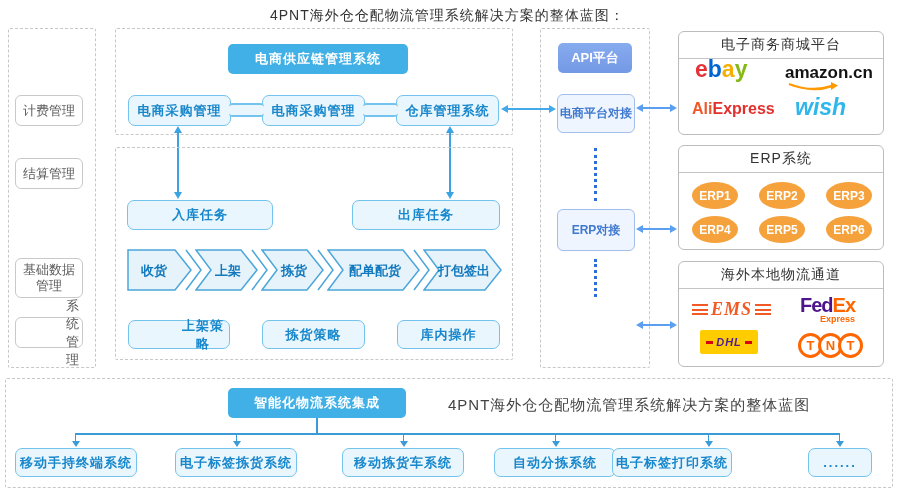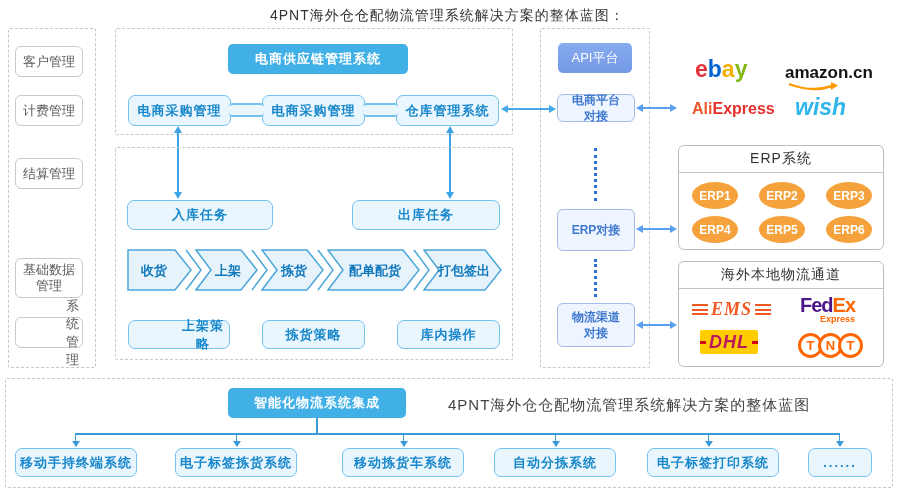--- a/index.html
+++ b/index.html
@@ -11,21 +11,21 @@
          display:flex; align-items:center; justify-content:center; letter-spacing:1px; }
   .lb { background:#e9f6fd; border:1px solid #73c3ee; border-radius:7px; color:#1887cb;
         font-size:13px; font-weight:bold; display:flex; align-items:center; justify-content:center;
         text-align:center; letter-spacing:1px; }
   .sb { background:#fff; border:1px solid #c9c9c9; border-radius:6px; color:#5a5a5a; font-size:13px;
         display:flex; align-items:center; justify-content:center; text-align:center; }
   .ab { background:#eef5fe; border:1px solid #a3bdec; border-radius:6px; color:#3f78cf; font-size:12px;
         font-weight:bold; display:flex; align-items:center; justify-content:center; text-align:center;
         line-height:1.35; }
   .api-hdr { background:linear-gradient(180deg,#86abef,#7499e5); border-radius:5px; color:#fff;
-        font-size:13px; font-weight:normal; display:flex; align-items:center; justify-content:center; }
+        font-size:13px; font-weight:bold; display:flex; align-items:center; justify-content:center; }
   .panel { background:#fff; border:1px solid #bcbcbc; border-radius:6px; }
   .ptitle { height:27px; border-bottom:1px solid #c4c4c4; display:flex; align-items:center;
         justify-content:center; font-size:14px; color:#333; letter-spacing:1px; }
   .title-text { font-size:14px; color:#333; letter-spacing:1px; }
   
   .varrow { display:flex; flex-direction:column; align-items:center; }
   .varrow .head-up { width:0; height:0; border-left:4px solid transparent; border-right:4px solid transparent; border-bottom:7px solid #3ba2e4; }
   .varrow .head-down { width:0; height:0; border-left:4px solid transparent; border-right:4px solid transparent; border-top:7px solid #3ba2e4; }
   .varrow .shaft { width:2px; flex:1; background:#3ba2e4; }
   .harrow { display:flex; flex-direction:row; align-items:center; }
@@ -49,36 +49,35 @@
   .aliexp span { font-size:16px; font-weight:bold; }
   .wish { font-size:23px; font-weight:bold; font-style:italic; color:#2fb7ec; }
   .ems { display:flex; align-items:center; gap:3px; }
   .ems .stripes { width:16px; height:11px; background:repeating-linear-gradient(180deg,#f15a24 0 2px,transparent 2px 4.5px); }
   .ems .ems-txt { font-size:18px; font-weight:900; font-style:italic; color:#f15a24; font-family:"Liberation Serif",serif; letter-spacing:1px; }
   .fedex .fed { font-size:20px; font-weight:900; color:#4d148c; letter-spacing:-1px; }
   .fedex .ex { font-size:20px; font-weight:900; color:#ff6600; letter-spacing:-1px; }
   .fedex .express { display:block; text-align:right; font-size:9px; font-weight:bold; color:#ff6600; margin-top:-3px; }
   .dhl { background:#ffcc00; border-radius:2px; display:flex; align-items:center; justify-content:center; gap:3px; }
   .dhl .dash { width:7px; height:3px; background:#d40511; }
-  .dhl .dhl-txt { font-size:18px; font-weight:900; font-style:italic; color:#be185d; letter-spacing:1px; }
+  .dhl .dhl-txt { font-size:11px; font-weight:900; font-style:italic; color:#4c1d95; letter-spacing:1px; }
   .tnt { display:flex; }
   .tnt .circ { width:25px; height:25px; border:3px solid #ff6600; border-radius:50%; background:#fff;
         color:#ff6600; font-weight:900; font-size:13px; display:flex; align-items:center; justify-content:center; }
   .tnt .circ + .circ { margin-left:-5px; }
   .smile { position:absolute; }
 </style>
 </head>
 <body>
 
 <div id="canvas">
 
   <div class="abs title-text" style="left:270px; top:7px;">4PNT海外仓仓配物流管理系统解决方案的整体蓝图：</div>
 
   <div class="abs dashed" style="left:8px; top:28px; width:88px; height:340px;"></div>
-  <div class="abs sb" style="left:15px; top:46px; width:68px; height:31px;">客户管理</div>
   <div class="abs sb" style="left:15px; top:95px; width:68px; height:31px;">计费管理</div>
   <div class="abs sb" style="left:15px; top:158px; width:68px; height:31px;">结算管理</div>
   <div class="abs sb" style="left:15px; top:258px; width:68px; height:40px; padding:0 6px; line-height:1.25;">基础数据管理</div>
   <div class="abs sb" style="left:15px; top:317px; width:68px; height:31px;padding-left:47px;">系统管理</div>
 
   <div class="abs dashed" style="left:115px; top:28px; width:398px; height:107px;"></div>
   <div class="abs hdr" style="left:228px; top:44px; width:180px; height:30px;">电商供应链管理系统</div>
   <div class="abs lb" style="left:128px; top:95px; width:103px; height:31px;">电商采购管理</div>
   <div class="abs lb" style="left:262px; top:95px; width:103px; height:31px;">电商采购管理</div>
   <div class="abs lb" style="left:396px; top:95px; width:103px; height:31px;">仓库管理系统</div>
@@ -133,23 +132,22 @@
     <polygon points="1,1 62,1 78,21 62,41 1,41 16,21" fill="#e7f3fb" stroke="#4ba6da" stroke-width="1.5"></polygon>
     <text x="41" y="26" text-anchor="middle" font-size="13" font-weight="bold" fill="#1279bd">打包签出</text>
   </svg>
 
   <div class="abs lb" style="left:128px; top:320px; width:102px; height:29px;padding-left:48px;">上架策略</div>
   <div class="abs lb" style="left:262px; top:320px; width:103px; height:29px;">拣货策略</div>
   <div class="abs lb" style="left:397px; top:320px; width:103px; height:29px;">库内操作</div>
 
   <div class="abs dashed" style="left:540px; top:28px; width:110px; height:340px;"></div>
   <div class="abs api-hdr" style="left:558px; top:43px; width:74px; height:30px;">API平台</div>
-  <div class="abs ab" style="left:557px; top:94px; width:78px; height:28px; padding:0 14px;">电商平台对接</div>
+  <div class="abs ab" style="left:557px; top:94px; width:78px; height:39px; padding:0 2px;">电商平台对接</div>
   <div class="abs ab" style="left:557px; top:209px; width:78px; height:42px;">ERP对接</div>
-  <div class="abs ab" style="left:557px; top:303px; width:78px; height:44px; padding:0 14px;">物流渠道对接</div>
   <div class="abs dotline" style="left:594px; top:148px; height:53px;"></div>
   <div class="abs dotline" style="left:594px; top:259px; height:38px;"></div>
 
   <div class="abs harrow sky" style="left:501px; top:105px; width:55px; height:8px;">
     <span class="head-left"></span>
       <span class="shaft"></span>
       <span class="head-right"></span>
   </div>
   <div class="abs harrow" style="left:636px; top:104px; width:41px; height:8px;">
     <span class="head-left"></span>
@@ -160,20 +158,23 @@
     <span class="head-left"></span>
       <span class="shaft"></span>
       <span class="head-right"></span>
   </div>
   <div class="abs harrow" style="left:636px; top:321px; width:41px; height:8px;">
     <span class="head-left"></span>
       <span class="shaft"></span>
       <span class="head-right"></span>
   </div>
 
+  <div class="abs panel" style="left:678px; top:31px; width:206px; height:104px;">
+    <div class="ptitle">电子商务商城平台</div>
+  </div>
   <div class="abs ebay" style="left:695px; top:56px;">
     <span style="color:#e53238;">e</span><span style="color:#0064d2;">b</span><span style="color:#f5af02;">a</span><span style="color:#86b817;">y</span>
   </div>
   <div class="abs amazon" style="left:785px; top:63px;">amazon.cn</div>
   <svg class="abs smile" style="left:787px; top:82px;" width="56" height="10">
     <path d="M2,2 Q25,11 45,4" stroke="#ff9900" stroke-width="2.4" fill="none"></path>
     <polygon points="44,0 51,3.5 44,8" fill="#ff9900"></polygon>
   </svg>
   <div class="abs aliexp" style="left:692px; top:100px;">
     <span style="color:#f0582a;">Ali</span><span style="color:#e4302c;">Express</span>
@@ -241,16 +242,16 @@
     </div>
   <div class="abs darrow" style="left:835px; top:433px; width:9px; height:14px;">
       <span class="shaft"></span>
       <span class="head-down"></span>
     </div>
 
   <div class="abs lb" style="left:15px; top:448px; width:122px; height:29px;">移动手持终端系统</div>
   <div class="abs lb" style="left:342px; top:448px; width:122px; height:29px;">移动拣货车系统</div>
   <div class="abs lb" style="left:175px; top:448px; width:122px; height:29px;">电子标签拣货系统</div>
   <div class="abs lb" style="left:494px; top:448px; width:122px; height:29px;">自动分拣系统</div>
-  <div class="abs lb" style="left:647px; top:448px; width:132px; height:29px;">电子标签打印系统</div>
+  <div class="abs lb" style="left:612px; top:448px; width:120px; height:29px;">电子标签打印系统</div>
   <div class="abs lb ellip" style="left:808px; top:448px; width:64px; height:29px;">......</div>
 
 </div>
 
 </body></html>

